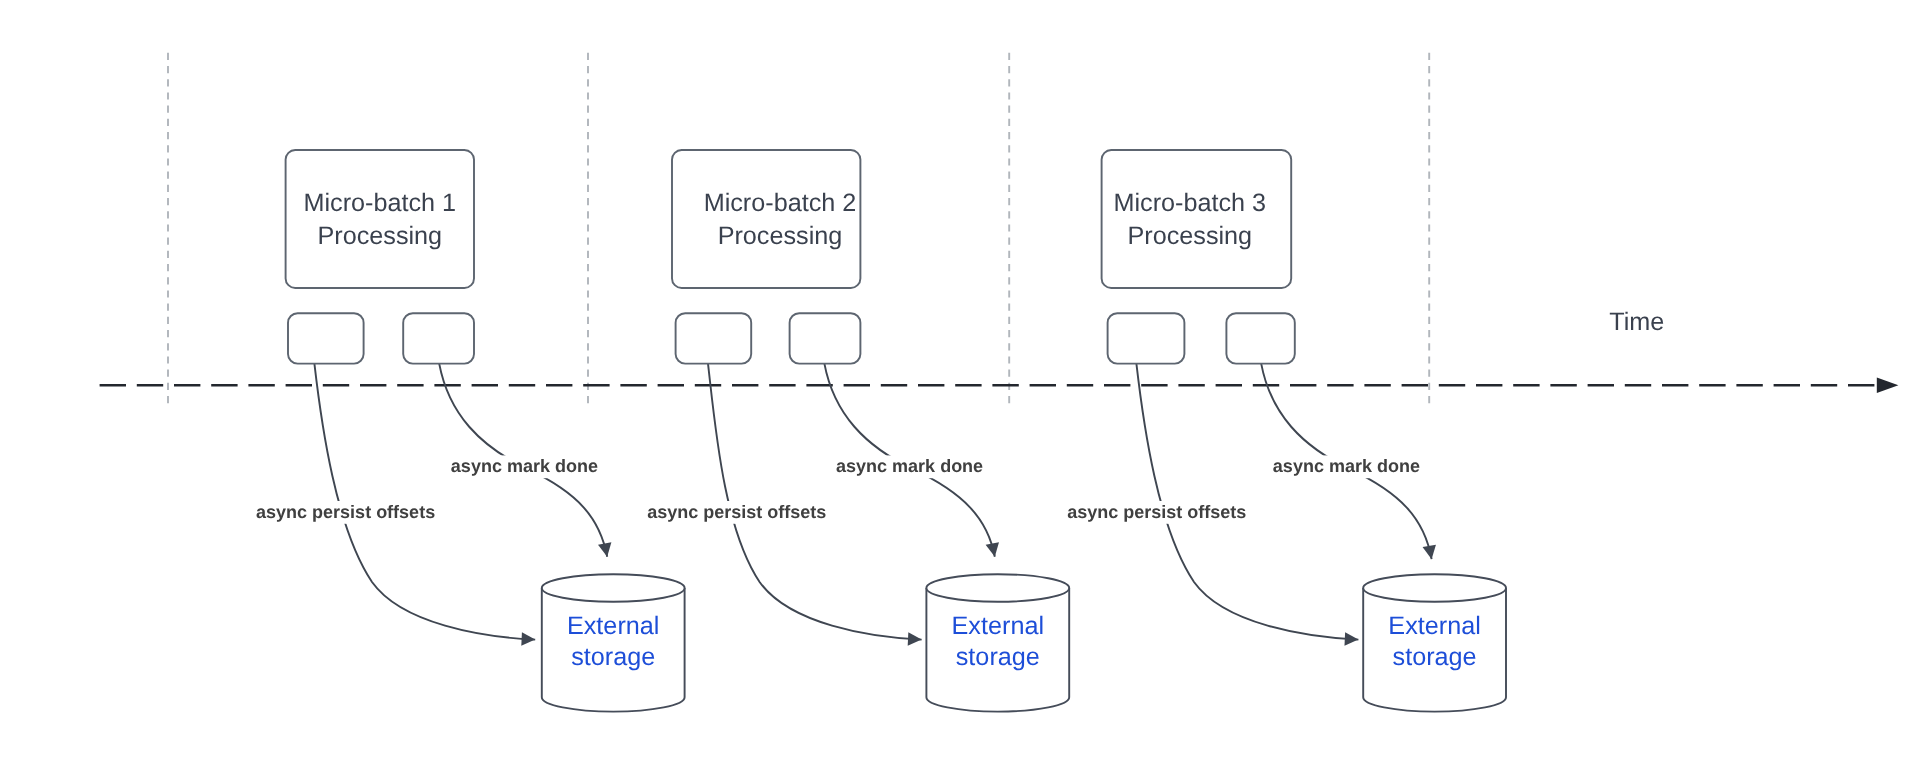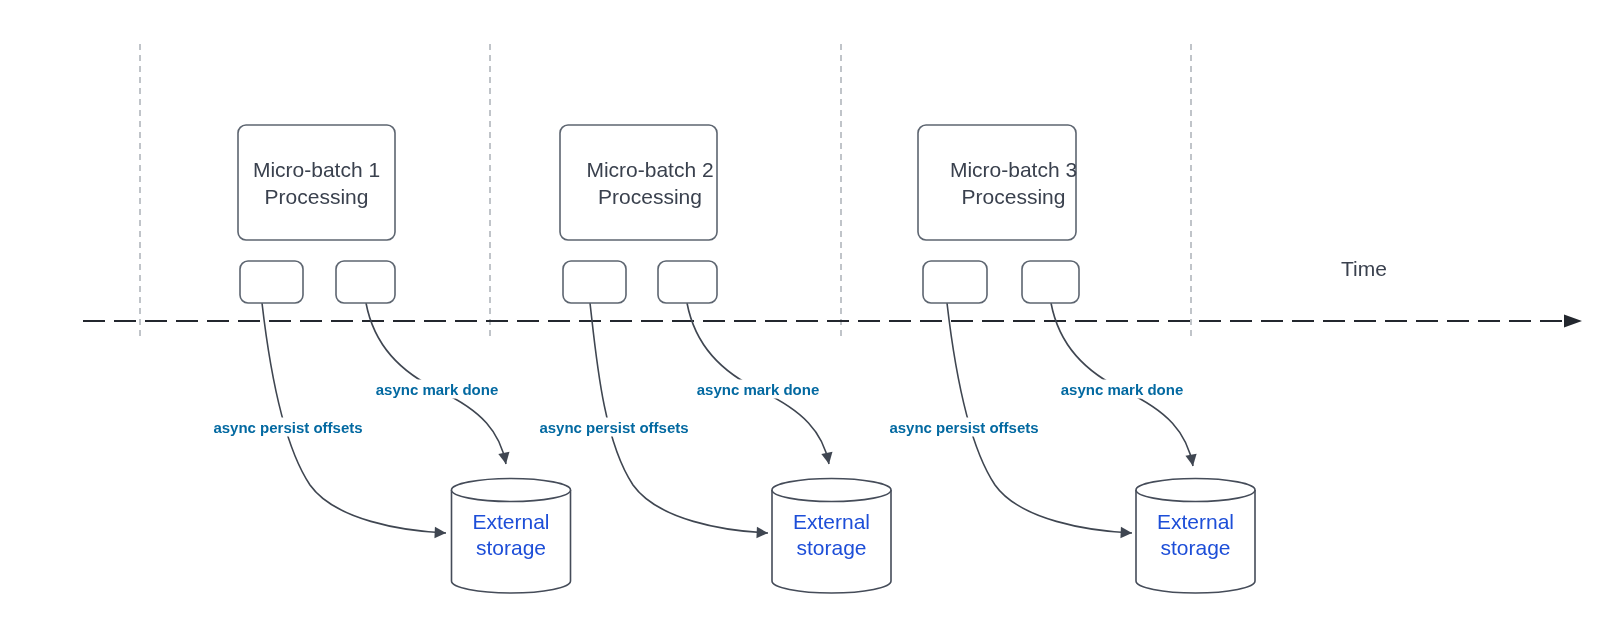--- a/index.html
+++ b/index.html
@@ -15,21 +15,21 @@
   .box-title{
     display:flex;flex-direction:column;align-items:center;justify-content:center;
     text-align:center;font-size:21px;line-height:27px;color:#3a414e;
   }
   .storage-title{
     display:flex;flex-direction:column;align-items:center;justify-content:center;
     text-align:center;font-size:21px;line-height:26px;color:#1d4ed8;
   }
   .async-label{
     transform:translate(-50%,-50%);
-    font-size:15px;font-weight:bold;color:#0369a1;
+    font-size:15px;font-weight:bold;color:#404040;
     background:#ffffff;padding:1px 3px;white-space:nowrap;
   }
   .time-label{
     transform:translate(-50%,-50%);
     font-size:21px;color:#3a414e;white-space:nowrap;
   }
   
   .divider{stroke:#b1b6bc;stroke-width:1.6;stroke-dasharray:6 5;}
   .axis{stroke:#23272e;stroke-width:2;stroke-dasharray:22 9;fill:none;}
   .axis-head{fill:#23272e;stroke:none;}
@@ -103,21 +103,21 @@
     <span>Micro-batch 2</span>
     <span>Processing</span>
   </div>
   <div class="txt async-label" style="left:614px;top:427px;">async persist offsets</div>
   <div class="txt async-label" style="left:758px;top:389px;">async mark done</div>
   <div class="txt storage-title" style="left:772px;top:496px;width:119px;height:78px;">
     <span>External</span>
     <span>storage</span>
   </div>
 
-  <div class="txt box-title" style="left:940px;top:125px;width:147px;height:115px;">
+  <div class="txt box-title" style="left:918px;top:125px;width:147px;height:115px;">
     <span>Micro-batch 3</span>
     <span>Processing</span>
   </div>
   <div class="txt async-label" style="left:964px;top:427px;">async persist offsets</div>
   <div class="txt async-label" style="left:1122px;top:389px;">async mark done</div>
   <div class="txt storage-title" style="left:1136px;top:496px;width:119px;height:78px;">
     <span>External</span>
     <span>storage</span>
   </div>
 

